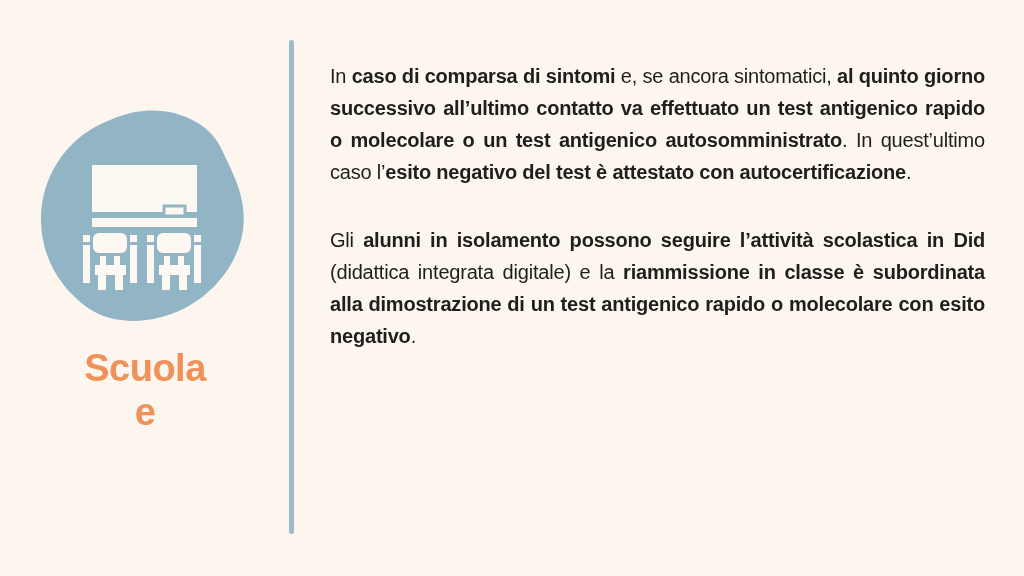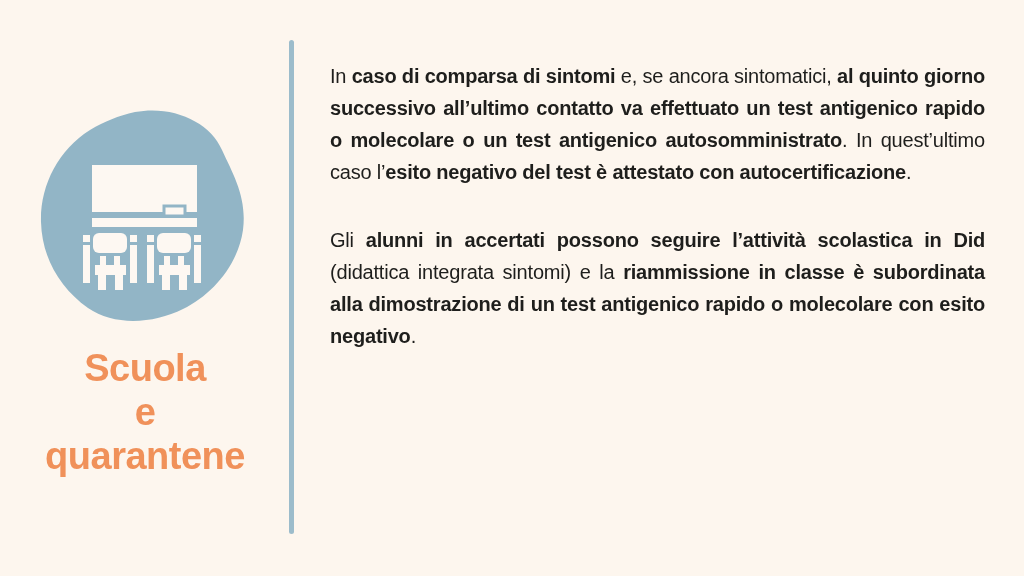--- a/index.html
+++ b/index.html
@@ -87,29 +87,28 @@
         <rect x="15" y="42" width="8" height="15"></rect>
         <rect x="32" y="42" width="8" height="15"></rect>
         <rect x="47" y="2" width="7" height="7"></rect>
         <rect x="47" y="12" width="7" height="38"></rect>
       </g>
     </svg>
 
     <div class="title">
       <div>Scuola</div>
       <div>e</div>
-      <div>quarantene</div>
     </div>
 
   </div>
 
   <div class="divider"></div>
 
   <div class="content">
 
 
     <p><span class="seg-r">In </span><span class="seg-b">caso di comparsa di sintomi</span><span class="seg-r"> e, se ancora sintomatici, </span><span class="seg-b">al quinto giorno successivo all’ultimo contatto va effettuato un test antigenico rapido o molecolare o un test antigenico autosomministrato</span><span class="seg-r">. In quest’ultimo caso l’</span><span class="seg-b">esito negativo del test è attestato con autocertificazione</span><span class="seg-r">.</span></p>
 
-    <p><span class="seg-r">Gli </span><span class="seg-b">alunni in accertati possono seguire l’attività scolastica in Did</span><span class="seg-r"> (didattica integrata sintomi) e la </span><span class="seg-b">riammissione in classe è subordinata alla dimostrazione di un test antigenico rapido o molecolare con esito negativo</span><span class="seg-r">.</span></p>
+    <p><span class="seg-r">Gli </span><span class="seg-b">alunni in isolamento possono seguire l’attività scolastica in Did</span><span class="seg-r"> (didattica integrata digitale) e la </span><span class="seg-b">riammissione in classe è subordinata alla dimostrazione di un test antigenico rapido o molecolare con esito negativo</span><span class="seg-r">.</span></p>
 
   </div>
 
 </div>
 
 </body></html>

